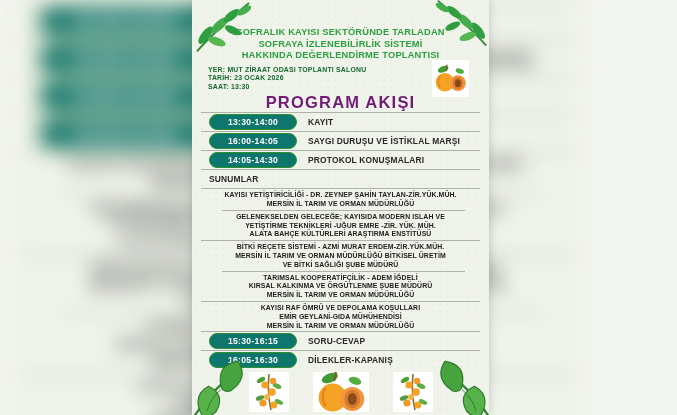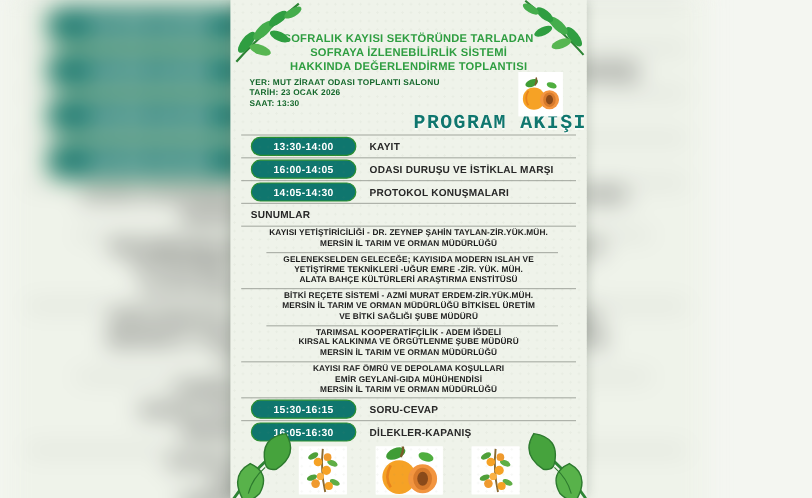--- a/index.html
+++ b/index.html
@@ -26,23 +26,23 @@
     overflow:hidden;
   }
   .speckle{position:absolute;inset:0;pointer-events:none;opacity:.5;
     background-image:radial-gradient(rgba(120,140,110,.12) 1px, transparent 1px);
     background-size:7px 7px;}
   .title{margin:27px 26px 0;text-align:center;color:#2f9e41;font-weight:bold;
     font-size:9.3px;line-height:11.5px;letter-spacing:.2px;}
   .info-wrap{position:relative;margin:4px 16px 0;}
   .info{color:#15682c;font-weight:bold;font-size:6.9px;line-height:8.9px;letter-spacing:.2px;}
   .apricot-box{position:absolute;right:4px;top:-6px;width:37px;height:37px;background:#fff;}
-  .program-title{margin-top:1px;text-align:right;color:#0f766e;font-weight:bold;
+  .program-title{margin-top:1px;text-align:center;color:#701a75;font-weight:bold;
     font-size:16.5px;letter-spacing:1.2px;
-    text-shadow:0 1px 0 rgba(255,255,255,.8);font-family:Liberation Mono, monospace;}
+    text-shadow:0 1px 0 rgba(255,255,255,.8);}
   .hr{height:1px;background:#82877f;opacity:.6;margin:0 9px;}
   .hr.short{margin:0 24px 0 30px;}
   .srow{display:flex;align-items:center;height:18px;padding-left:17px;gap:11px;}
   .pill{
     display:inline-block;min-width:86px;height:14px;line-height:14px;border-radius:8px;
     background:#0f766e;border:1px solid #2a8f30;color:#fff;font-weight:bold;
     font-size:8.6px;text-align:center;letter-spacing:.3px;
   }
   .srow-label{font-size:8.4px;font-weight:bold;color:#272727;letter-spacing:.2px;}
   .pres{padding:2px 6px 1px;text-align:center;color:#1c1c1c;font-weight:bold;
@@ -212,21 +212,21 @@
     <div class="hr"></div>
 
     <div class="srow">
       <span class="pill">13:30-14:00</span>
       <span class="srow-label">KAYIT</span>
     </div>
     <div class="hr"></div>
 
     <div class="srow">
       <span class="pill">16:00-14:05</span>
-      <span class="srow-label">ODASI DURUŞU VE İSTİKLAL MARŞI</span>
+      <span class="srow-label">SAYGI DURUŞU VE İSTİKLAL MARŞI</span>
     </div>
     <div class="hr"></div>
 
     <div class="srow">
       <span class="pill">14:05-14:30</span>
       <span class="srow-label">PROTOKOL KONUŞMALARI</span>
     </div>
     <div class="hr"></div>
 
     <div class="srow">

